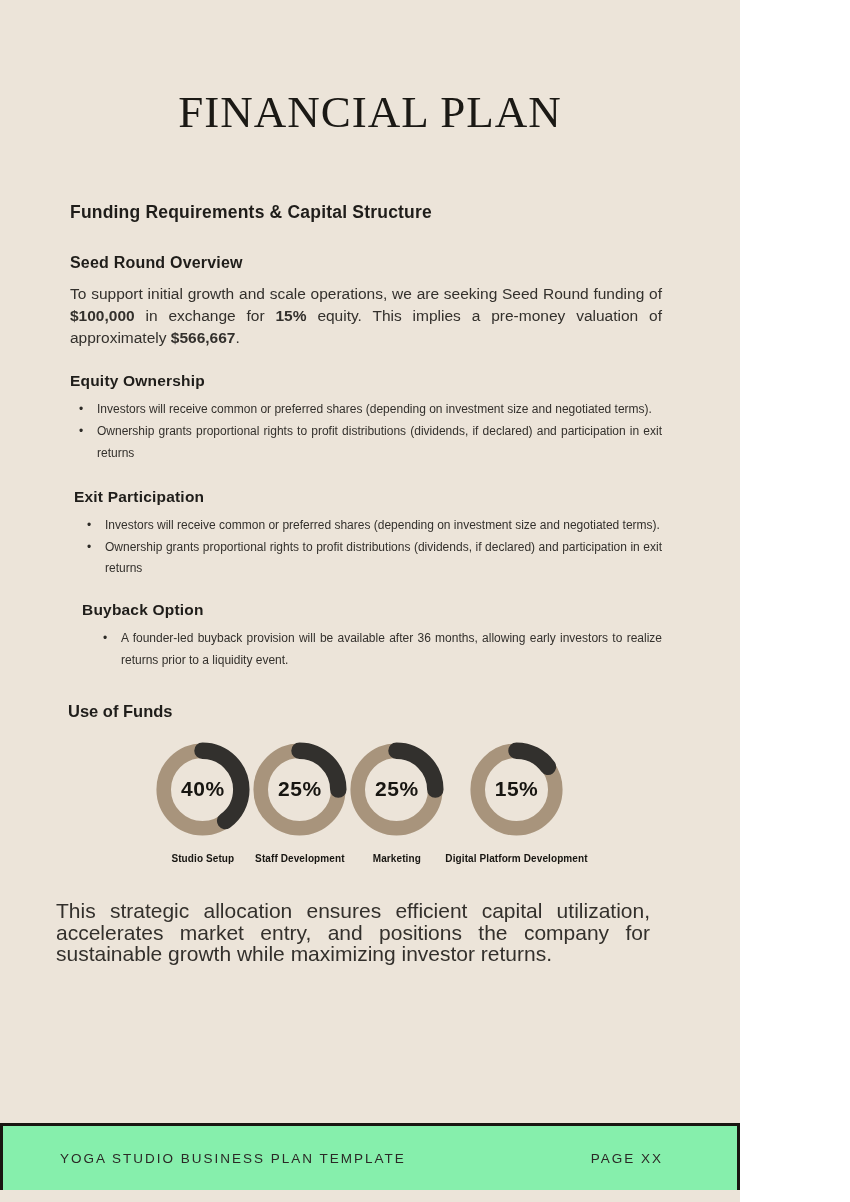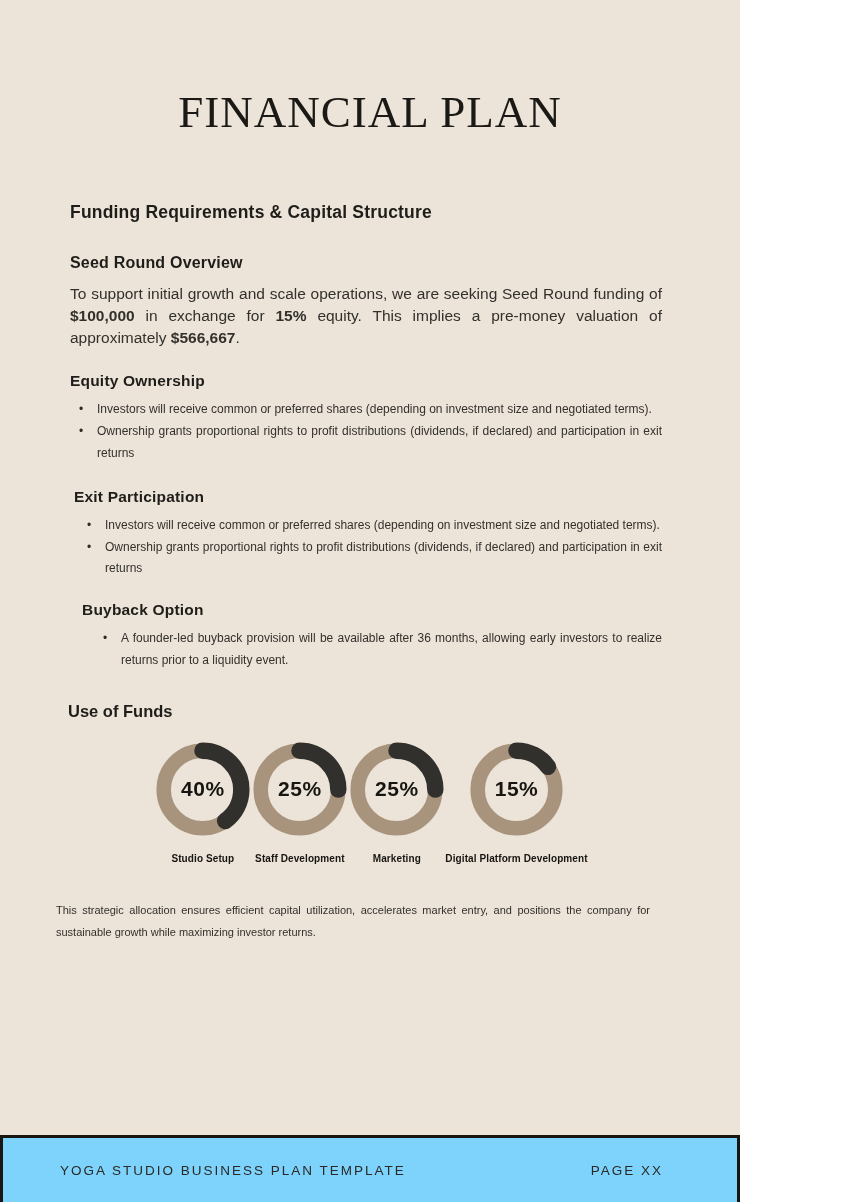--- a/index.html
+++ b/index.html
@@ -125,35 +125,35 @@
   .donut-label {
     margin-top: 15px;
     font-size: 10px;
     font-weight: 700;
     color: #171511;
     white-space: nowrap;
     letter-spacing: 0.1px;
   }
 
   p.closing-text {
-    font-size: 11px;
+    font-size: 21px;
     line-height: 21.8px;
     text-align: justify;
     color: #33302c;
     margin-left: -14px;
     margin-right: 12px;
   }
 
   .footer-bar {
     position: absolute;
     left: 0;
     right: 0;
-    bottom: 0;
+    bottom: 12px;
     height: 67px;
-    background: #7dd3fc;
+    background: #86efac;
     border: 3px solid #181611;
     border-bottom: none;
     display: flex;
     align-items: center;
     justify-content: space-between;
     padding: 0 74px 0 57px;
   }
   .footer-bar span {
     font-size: 13.5px;
     letter-spacing: 2px;

